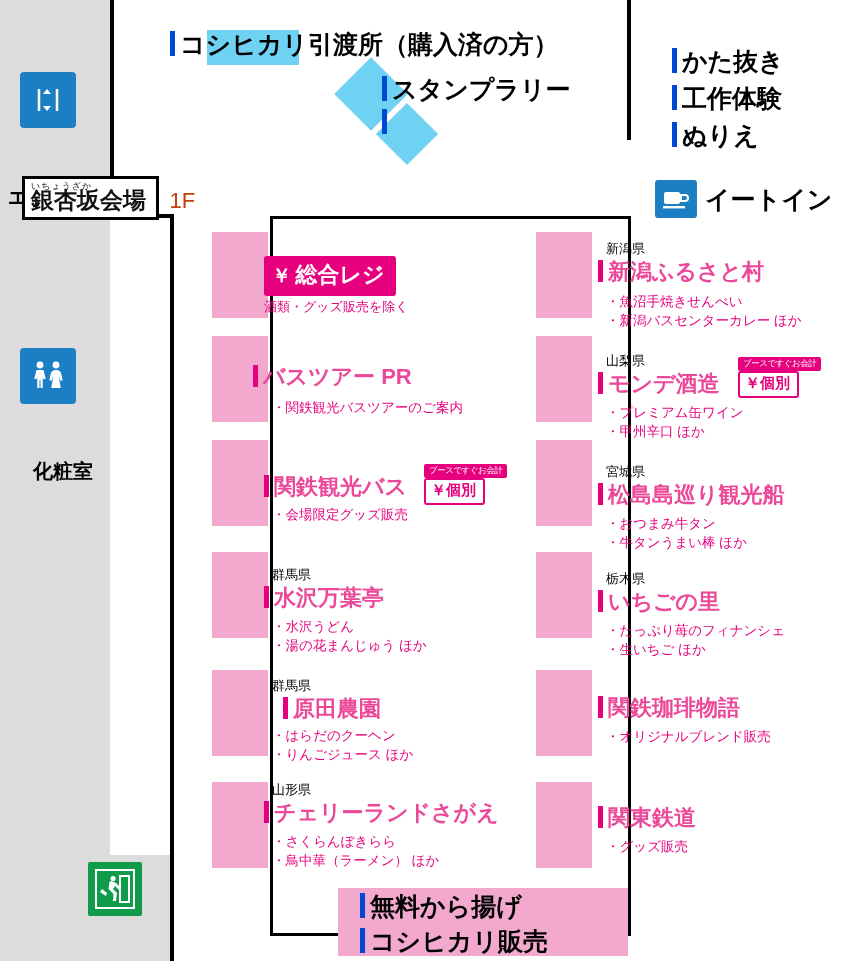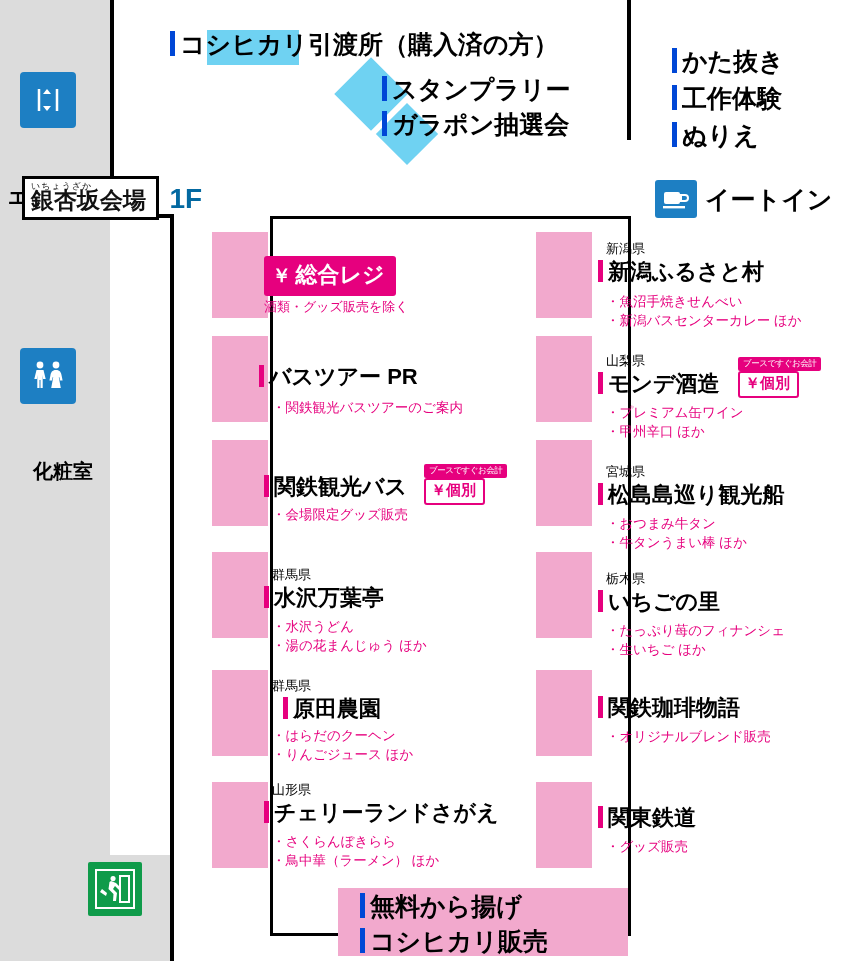--- a/index.html
+++ b/index.html
@@ -26,24 +26,24 @@
   .lbl{position:absolute;white-space:nowrap;}
   .bar{
     display:inline-block;width:5px;height:1em;background:#0047d6;
     vertical-align:-0.12em;margin-right:5px;
   }
   .bar-pink{background:#e6007e;}
   .title-big{
     font-size:25px;font-weight:bold;letter-spacing:0px;color:#000;
   }
   .title-mid{
-    font-size:28px;font-weight:bold;color:#0369a1;
+    font-size:22px;font-weight:normal;color:#c2410c;
   }
   .title-pink{
-    font-size:22px;font-weight:bold;color:#000000;
+    font-size:22px;font-weight:bold;color:#ec4899;
   }
   .pref{
     font-size:13px;color:#000;margin-bottom:1px;
   }
   .item{
     font-size:13.5px;color:#e6007e;line-height:1.45;
   }
   .small-note{font-size:13px;color:#e6007e;text-align:center;}
   .white-title{
     font-size:22px;font-weight:bold;color:#ffffff;
@@ -99,21 +99,21 @@
 <div class="cyan-diamond" style="left:345px;top:68px;width:52px;height:52px;"></div>
 <div class="cyan-diamond" style="left:385px;top:112px;width:44px;height:44px;"></div>
 
 <div class="lbl title-big" style="left:170px;top:28px;">
   <span class="bar"></span><span>コシヒカリ引渡所（購入済の方）</span>
 </div>
 <div class="lbl title-big" style="left:382px;top:73px;">
   <span class="bar"></span><span>スタンプラリー</span>
 </div>
 <div class="lbl title-big" style="left:382px;top:108px;">
-  <span class="bar"></span><span>ガラポン抽選会</span>
+  <span class="bar"></span>
 </div>
 <div class="lbl title-big" style="left:672px;top:45px;">
   <span class="bar"></span><span>かた抜き</span>
 </div>
 <div class="lbl title-big" style="left:672px;top:82px;">
   <span class="bar"></span><span>工作体験</span>
 </div>
 <div class="lbl title-big" style="left:672px;top:119px;">
   <span class="bar"></span><span>ぬりえ</span>
 </div>
@@ -193,21 +193,21 @@
 <div class="booth" style="left:338px;top:888px;width:290px;height:68px;"></div>
 
 <div class="lbl" style="left:264px;top:256px;">
   <span style="display:inline-block;background:#e6007e;padding:4px 12px 6px 8px;border-radius:3px;">
     <span class="white-title" style="font-size:19px;">￥</span>
     <span class="white-title">総合レジ</span>
   </span>
 </div>
 <div class="lbl small-note" style="left:264px;top:298px;">酒類・グッズ販売を除く</div>
 
-<div class="lbl title-pink" style="left:259px;top:362px;">
+<div class="lbl title-pink" style="left:253px;top:362px;">
   <span class="bar bar-pink"></span><span>バスツアー PR</span>
 </div>
 <div class="lbl item" style="left:272px;top:398px;">・関鉄観光バスツアーのご案内</div>
 
 <div class="lbl title-pink" style="left:264px;top:472px;">
   <span class="bar bar-pink"></span><span>関鉄観光バス</span>
 </div>
 <div class="lbl" style="left:424px;top:459px;">
   <span class="kobetsu-cap">ブースですぐお会計</span><br>
   <span class="kobetsu">￥個別</span>

